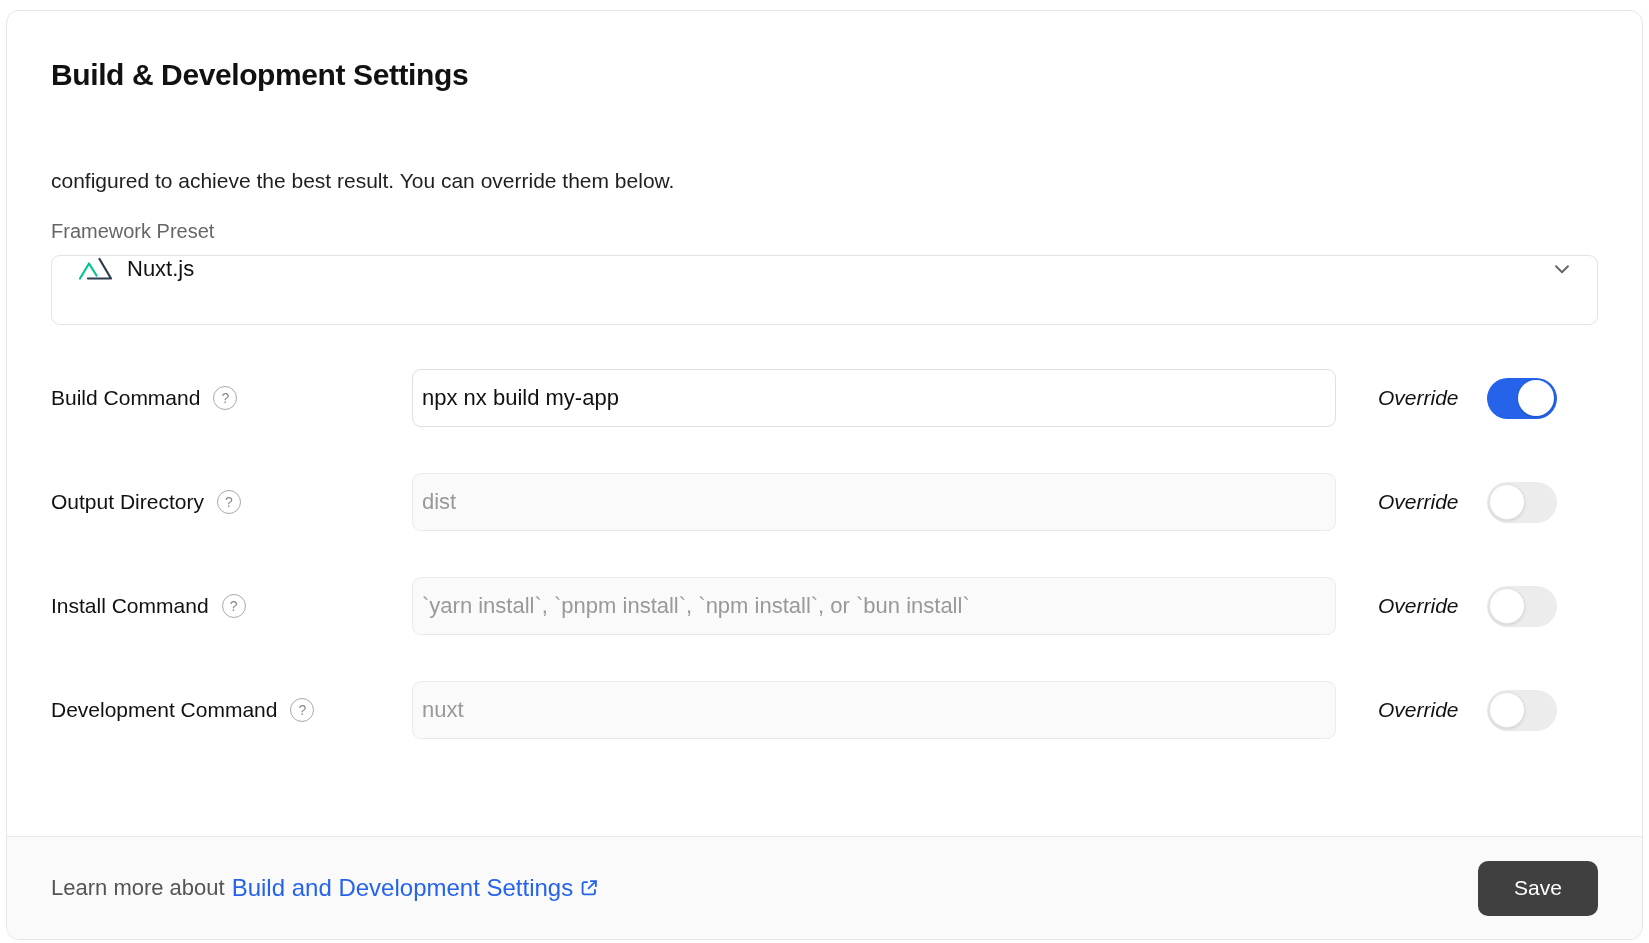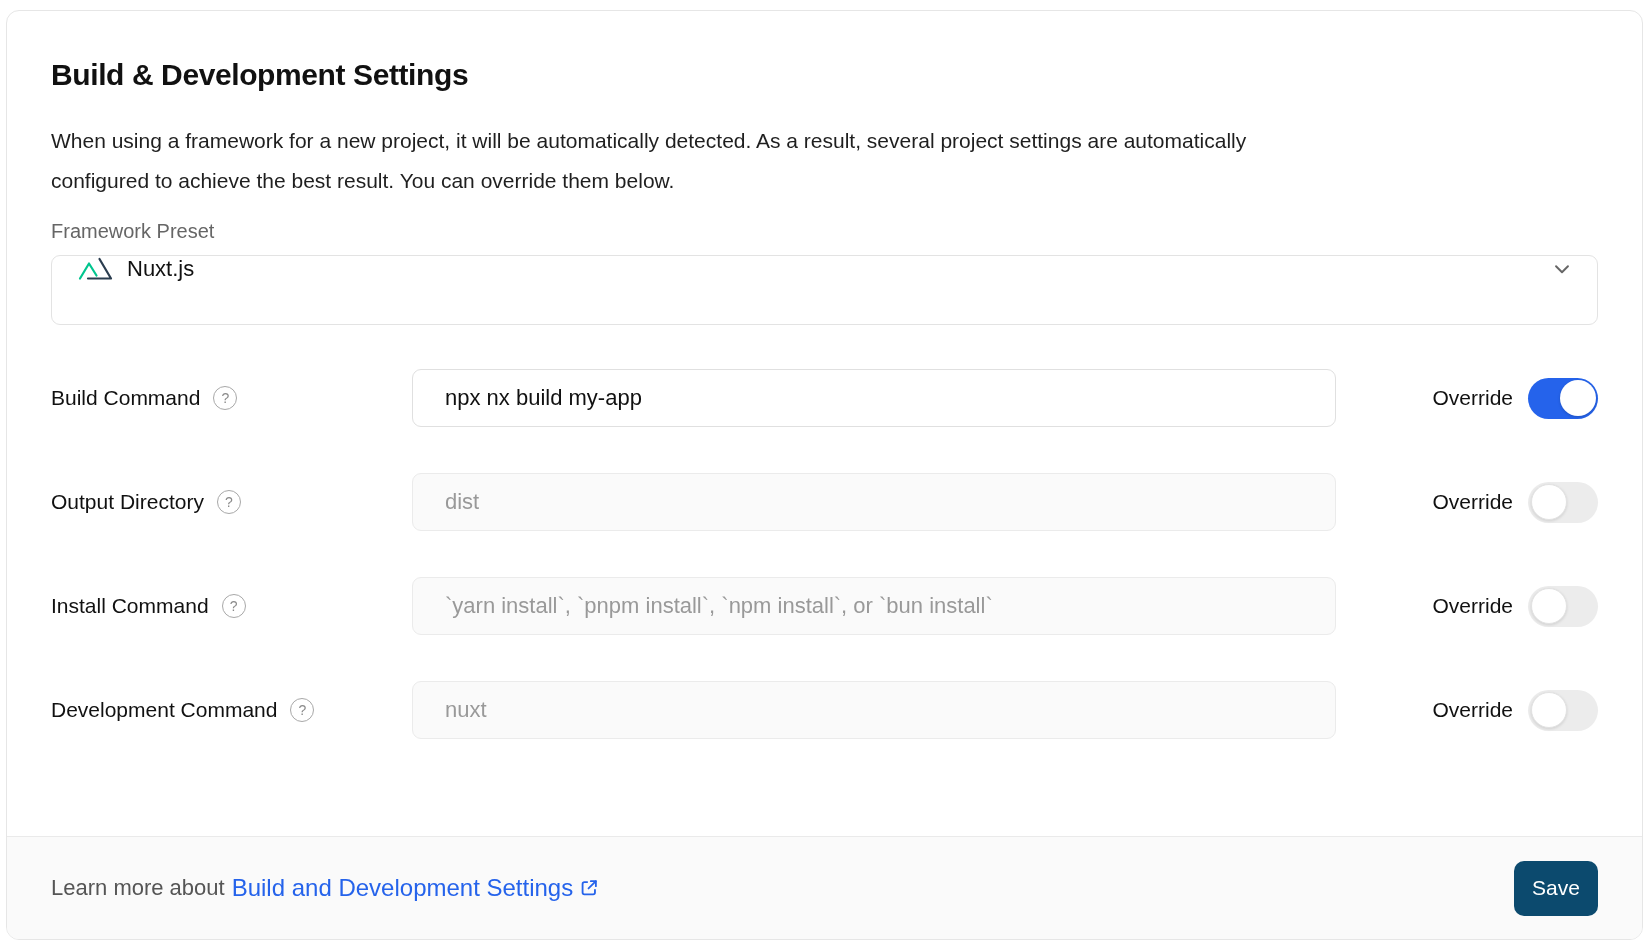--- a/index.html
+++ b/index.html
@@ -87,41 +87,42 @@
     justify-content: center;
     flex-shrink: 0;
     cursor: default;
   }
   .row-input {
     flex: 1;
     height: 58px;
     border: 1px solid #e0e0e0;
     border-radius: 9px;
     background: #ffffff;
-    padding: 0 32px;
+    padding: 0 9px;
     font-size: 22px;
     color: #111;
     font-family: "Liberation Sans", sans-serif;
     outline: none;
     min-width: 0;
   }
   .row-input::placeholder { color: #999999; opacity: 1; }
   .row-input:disabled {
     background: #fafafa;
     border-color: #ebebeb;
     color: #999;
   }
   .override-group {
     width: 220px;
     flex-shrink: 0;
     margin-left: 42px;
     display: flex;
     align-items: center;
-    justify-content: flex-end;
-    gap: 15px;
+    justify-content: flex-start;
+    gap: 28px;
+    font-style: italic;
   }
   .override-label {
     font-size: 21px;
     font-weight: 500;
     color: #111;
   }
   .toggle {
     width: 70px; height: 41px;
     border-radius: 21px;
     position: relative;
@@ -154,40 +155,40 @@
     color: #2563eb;
     text-decoration: none;
     margin-left: 7px;
     display: inline-flex;
     align-items: center;
     cursor: pointer;
   }
   .footer-link .ext-icon { margin-left: 5px; display: flex; }
   .save-button {
     margin-left: auto;
-    width: 84px; height: 55px;
-    background: #0c4a6e;
+    width: 120px; height: 55px;
+    background: #404040;
     color: #ffffff;
     font-size: 21px;
     font-weight: 500;
     font-family: "Liberation Sans", sans-serif;
     border: none;
     border-radius: 10px;
     cursor: pointer;
   }
 </style>
 </head>
 <body>
 
 <div class="card">
   <div class="card-body">
 
     <h1 class="card-title">Build &amp; Development Settings</h1>
 
-    <p class="card-desc"><span>When using a framework for a new project, it will be automatically detected. As a result, several project settings are automatically</span><br><span>configured to achieve the best result. You can override them below.</span></p>
+    <p class="card-desc"><br><span>configured to achieve the best result. You can override them below.</span></p>
 
     <div class="field-label">Framework Preset</div>
 
     <div class="select">
       <span style="display:flex;">
         <svg width="35" height="25" viewBox="0 0 35 25" fill="none">
           <path d="M21.5 3 L33 22.5 H10" stroke="#2b3d4f" stroke-width="2.2" stroke-linejoin="round" stroke-linecap="round" fill="none"></path>
           <path d="M2 22.5 L11 7.5 L18.5 19.5" stroke="#00c58e" stroke-width="2.2" stroke-linejoin="round" stroke-linecap="round" fill="none"></path>
         </svg>
       </span>

